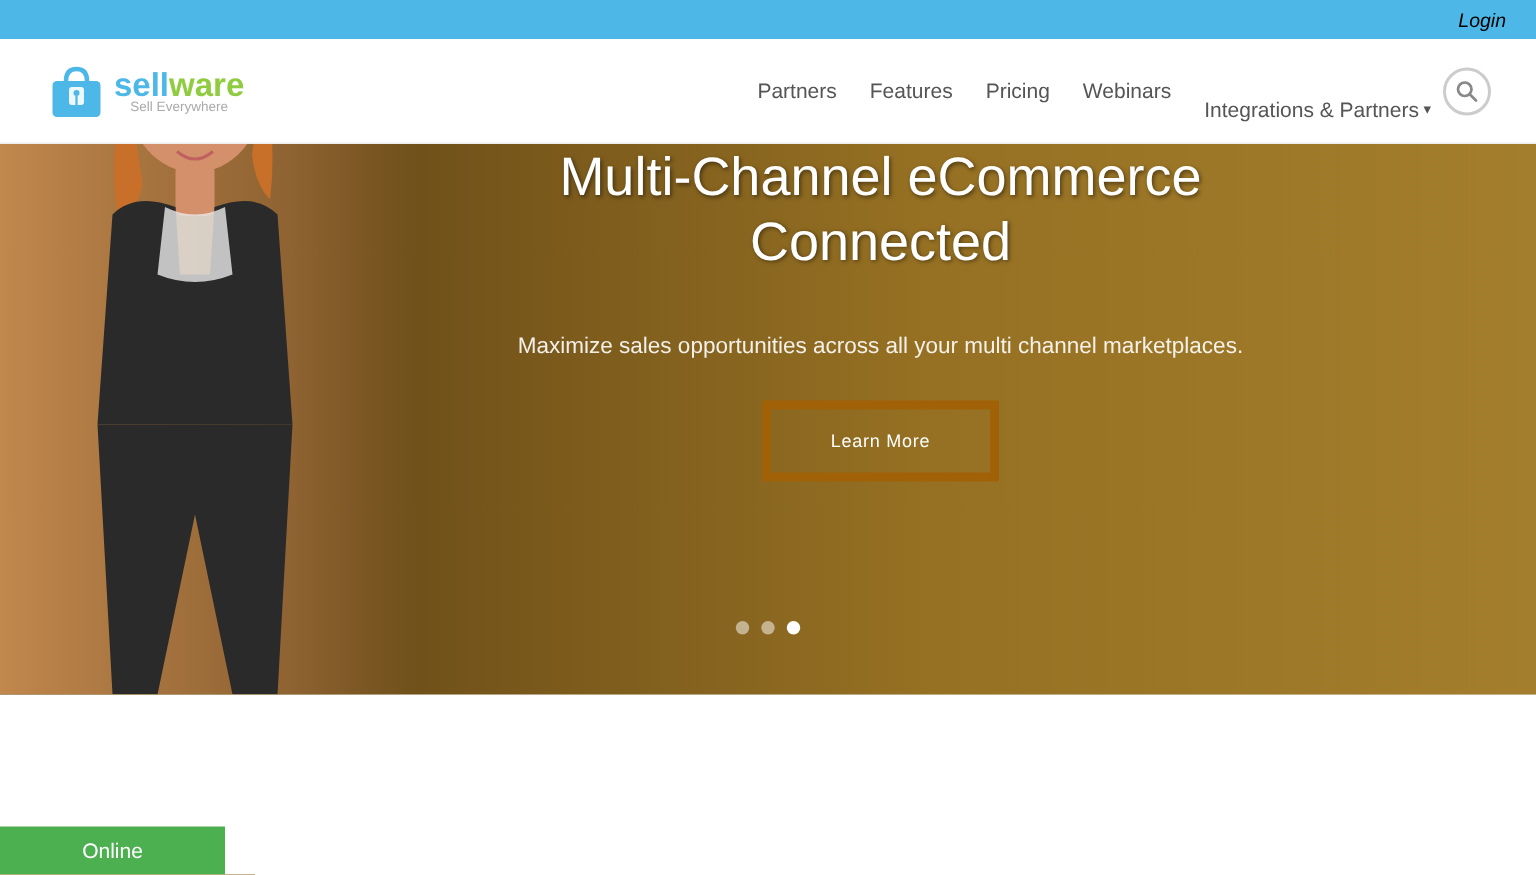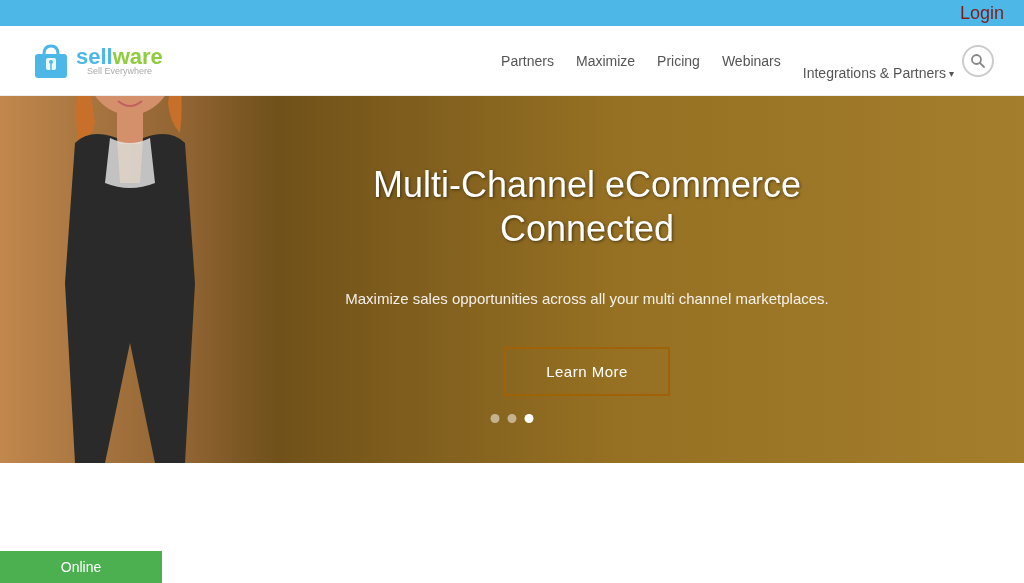--- a/index.html
+++ b/index.html
@@ -16,23 +16,24 @@
     #top-bar {
       background-color: #4db8e8;
       height: 26px;
       display: flex;
       align-items: center;
       justify-content: flex-end;
       padding-right: 20px;
     }
 
     #top-bar a {
-      color: #7f1d1d;
+      color: #000000;
       text-decoration: none;
-      font-size: 18px;
+      font-size: 13px;
+      font-style: italic;
     }
 
     
     #navbar {
       background: white;
       height: 70px;
       display: flex;
       align-items: center;
       padding: 12px 30px;
       border-bottom: 1px solid #eee;
@@ -101,21 +102,21 @@
       margin-left: 8px;
     }
 
     
     #hero {
       position: relative;
       width: 100%;
       height: 367px;
       overflow: hidden;
       display: flex;
-      align-items: center;
+      align-items: flex-start;
       justify-content: center;
     }
 
     
     #hero-bg {
       position: absolute;
       top: 0; left: 0; right: 0; bottom: 0;
       background: linear-gradient(
         to right,
         rgba(60,40,20,0.85) 0%,
@@ -179,31 +180,31 @@
       font-weight: 400;
       color: white;
       margin-bottom: 40px;
       text-shadow: 1px 1px 3px rgba(0,0,0,0.5);
       line-height: 1.2;
     }
 
     #hero-subtitle {
       font-size: 15px;
       color: rgba(255,255,255,0.9);
-      margin-bottom: 40px;
+      margin-bottom: 28px;
       font-weight: 300;
     }
 
     #learn-more-btn {
       display: inline-block;
       padding: 14px 40px;
-      border: 2px solid #a16207;
+      border: 6px solid #a16207;
       color: white;
       background: transparent;
-      font-size: 15px;
+      font-size: 12px;
       cursor: pointer;
       text-decoration: none;
       transition: background 0.2s;
       font-weight: 400;
       letter-spacing: 0.5px;
     }
 
     
     #hero-dots {
       position: absolute;
@@ -230,21 +231,21 @@
     #online-badge {
       position: absolute;
       bottom: 0;
       left: 0;
       background: #4CAF50;
       color: white;
       padding: 8px 30px;
       font-size: 14px;
       font-weight: 500;
       z-index: 20;
-      width: 162px;
+      width: 150px;
       text-align: center;
     }
   </style>
 </head>
 <body>
 
 <div id="top-bar">
   <a href="#">Login</a>
 </div>
 
@@ -269,21 +270,21 @@
         <div class="logo-tagline">Sell Everywhere</div>
       </div>
     </div>
   </div>
 
   <ul id="nav-links">
     <li>
       <a href="#">Partners</a>
     </li>
     <li>
-      <a href="#">Maximize</a>
+      <a href="#">Features</a>
     </li>
     <li>
       <a href="#">Pricing</a>
     </li>
     <li>
       <a href="#">Webinars</a>
     </li>
     <li>
       <a href="#">
         <span class="nav-dropdown">

